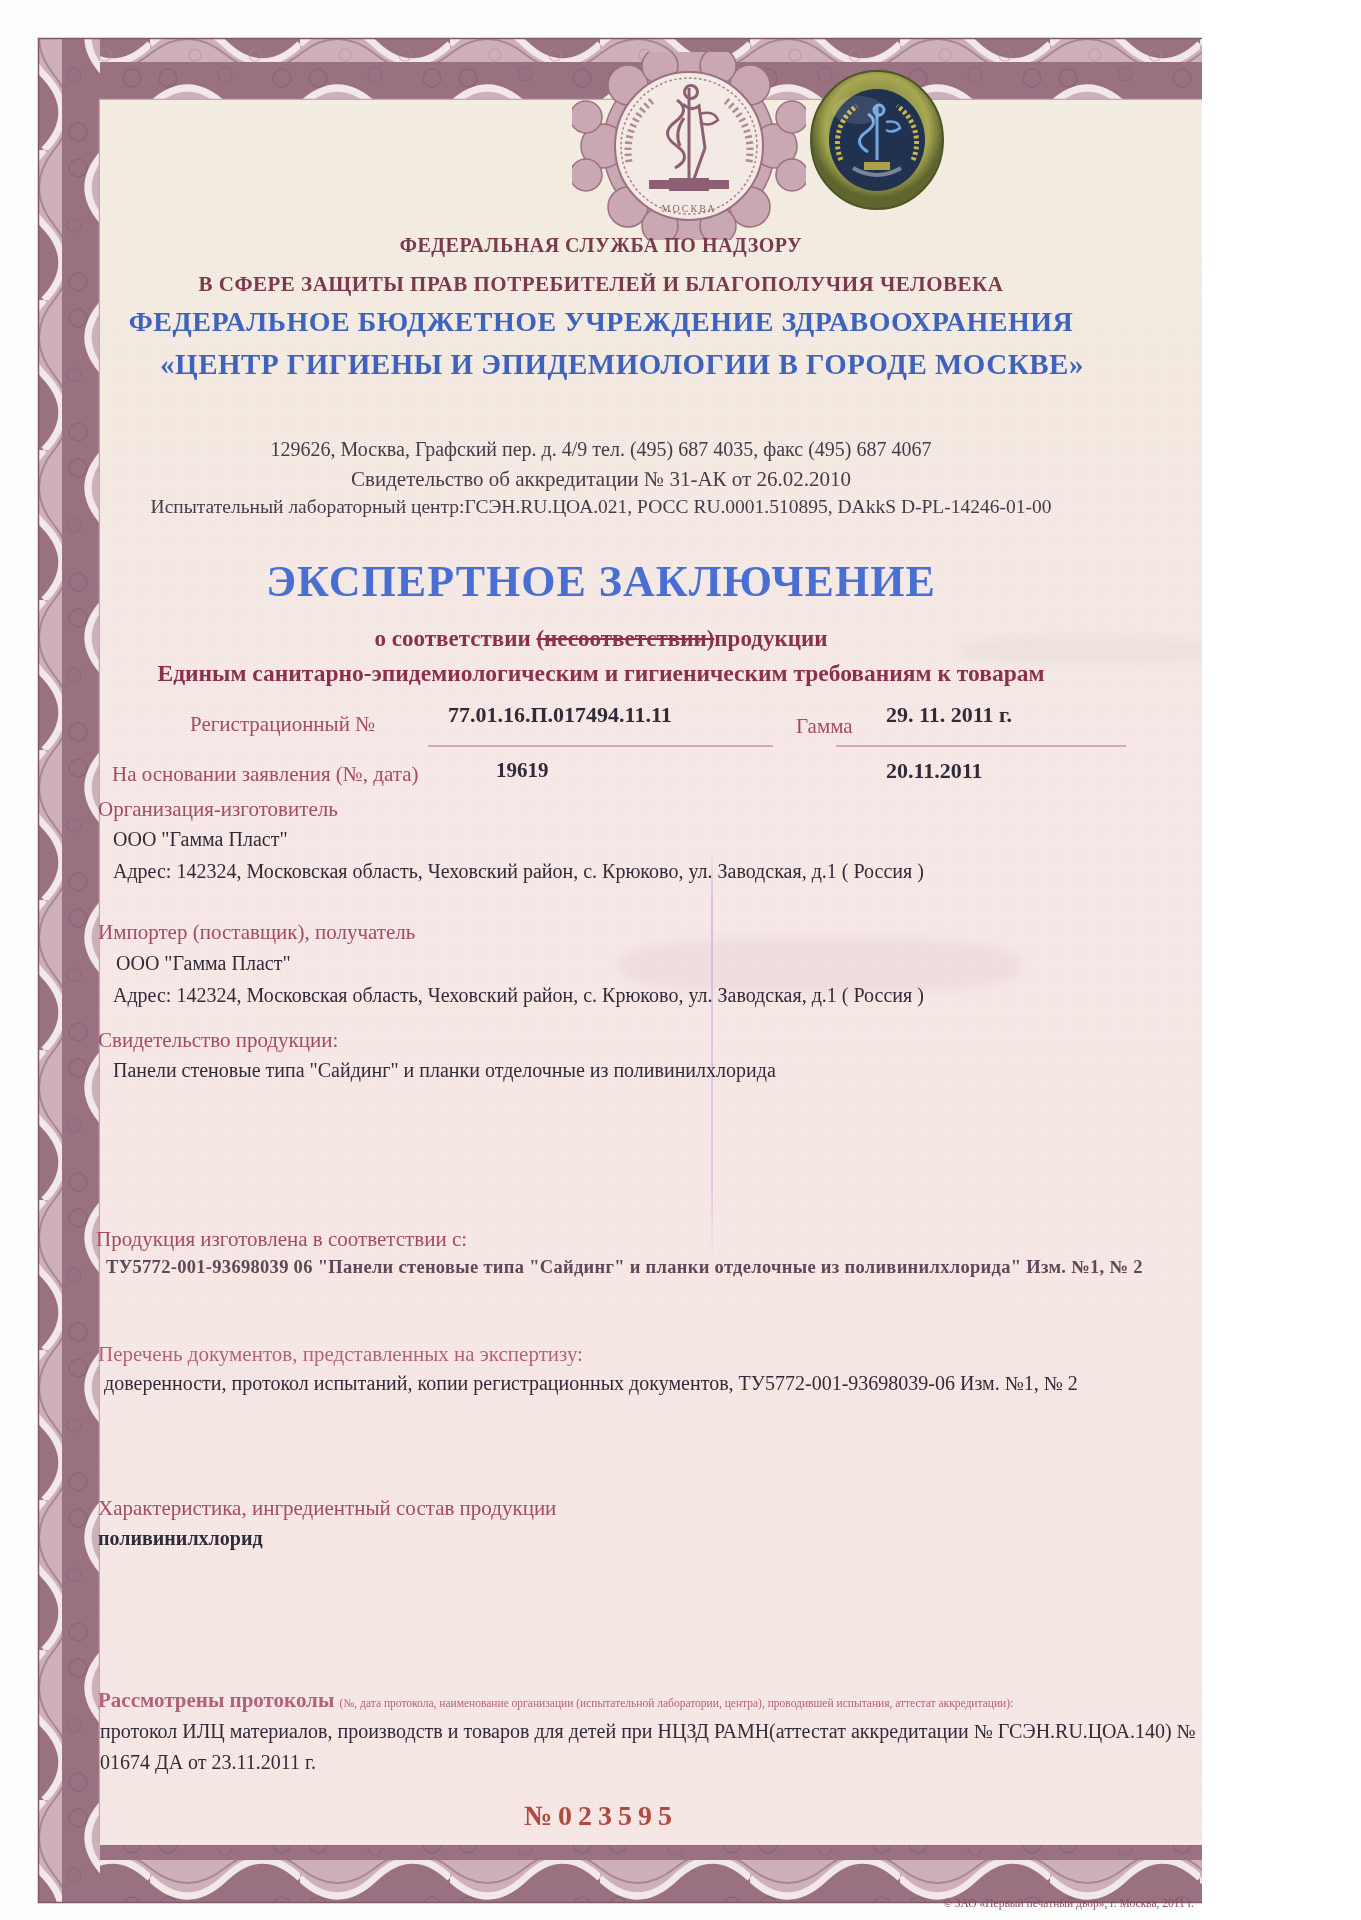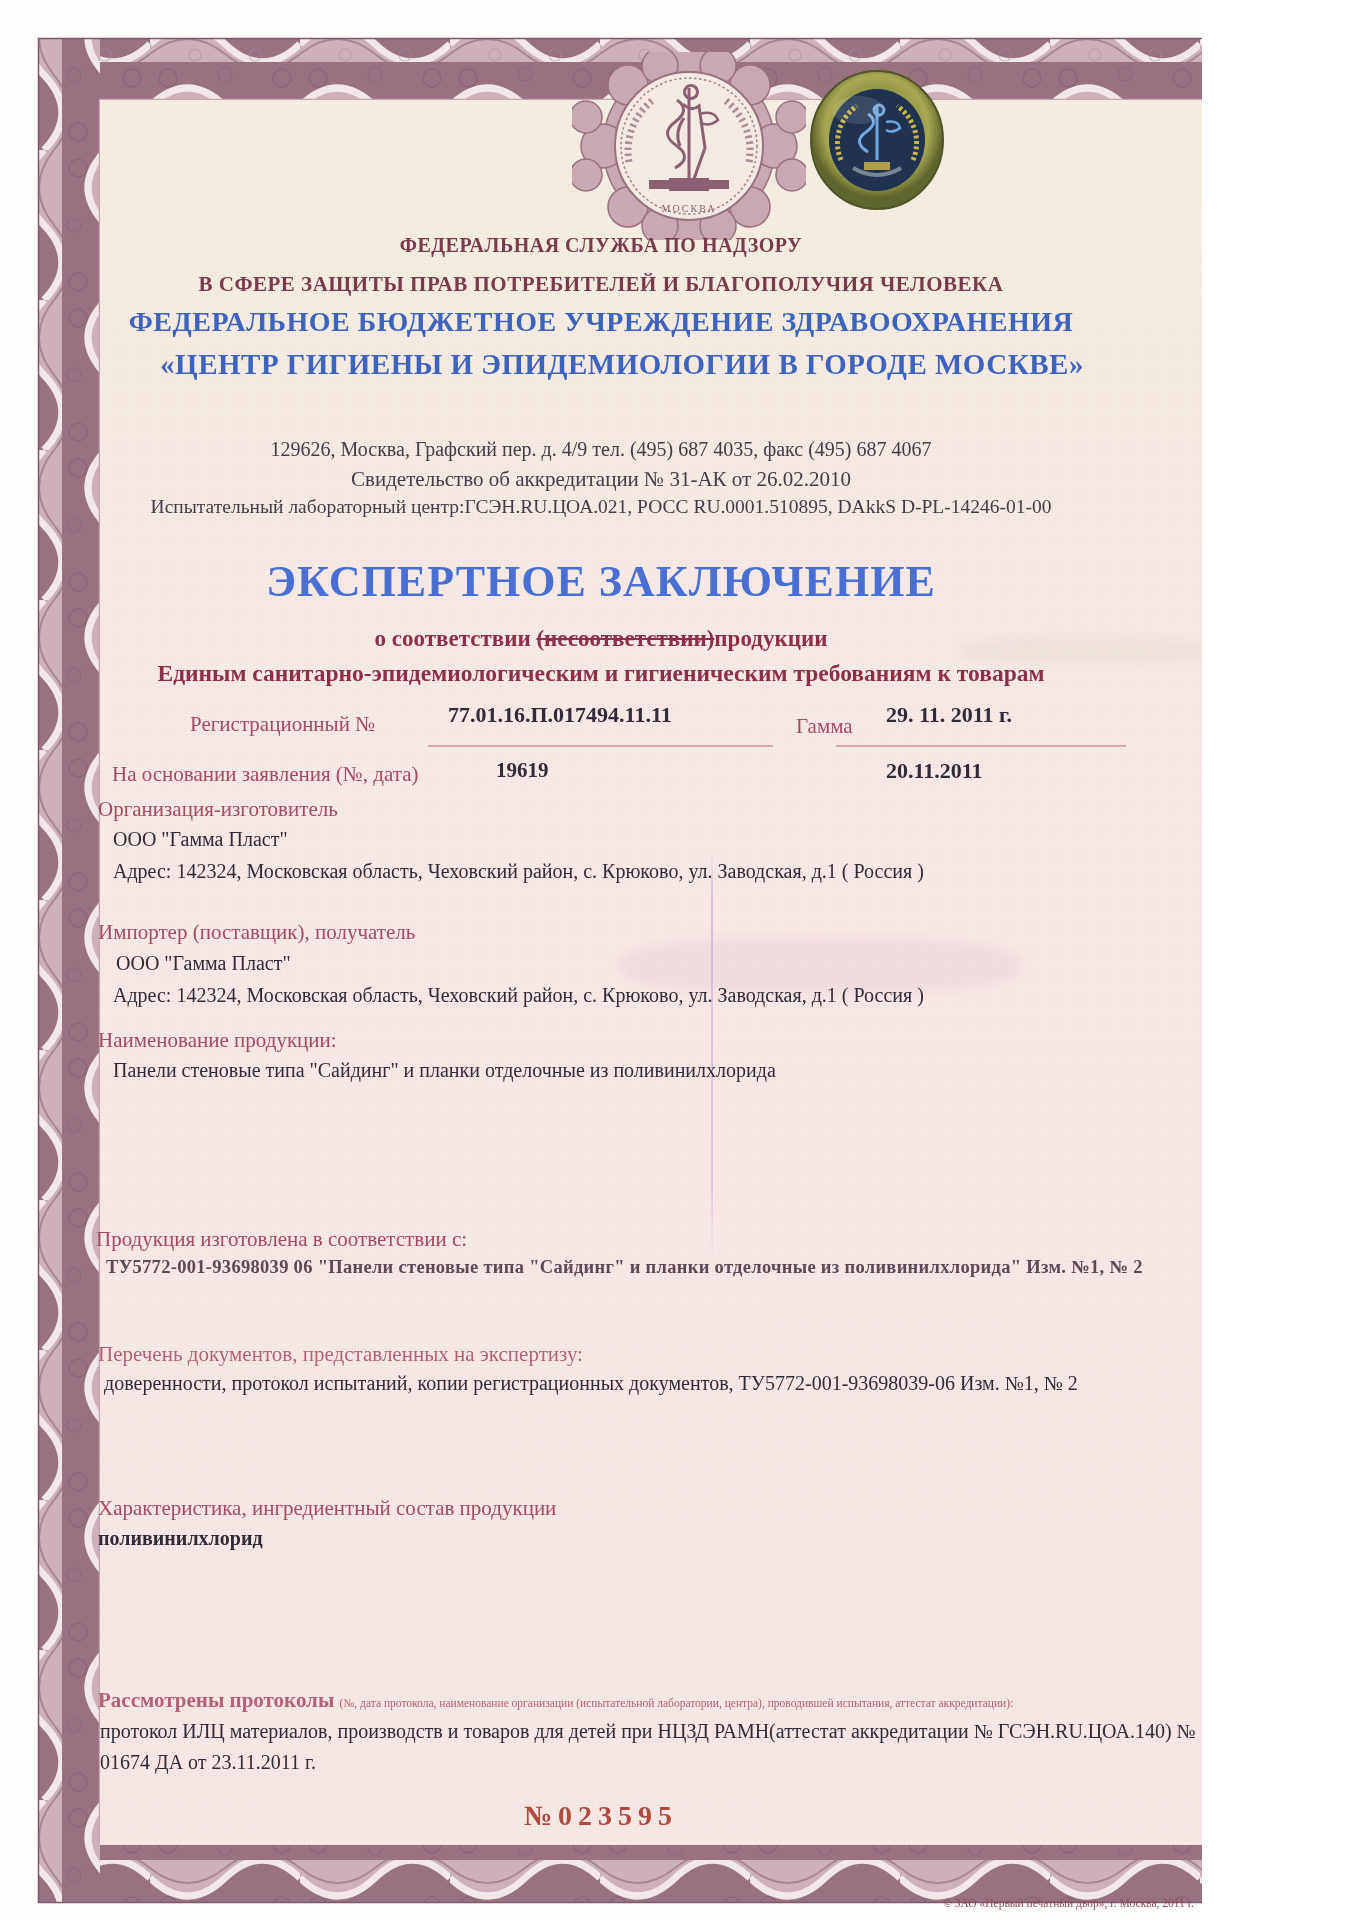--- a/index.html
+++ b/index.html
@@ -186,21 +186,21 @@
   <div class="abs darker" style="left:886px;top:758px;font-size:22px;font-weight:bold;">20.11.2011</div>
 
   <div class="abs label-m" style="left:98px;top:797px;font-size:21px;">Организация-изготовитель</div>
   <div class="abs darker" style="left:113px;top:828px;font-size:20px;">ООО "Гамма Пласт"</div>
   <div class="abs darker" style="left:113px;top:860px;font-size:20px;">Адрес: 142324, Московская область, Чеховский район, с. Крюково, ул. Заводская, д.1 ( Россия )</div>
 
   <div class="abs label-m" style="left:98px;top:920px;font-size:21px;">Импортер (поставщик), получатель</div>
   <div class="abs darker" style="left:116px;top:952px;font-size:20px;">ООО "Гамма Пласт"</div>
   <div class="abs darker" style="left:113px;top:984px;font-size:20px;">Адрес: 142324, Московская область, Чеховский район, с. Крюково, ул. Заводская, д.1 ( Россия )</div>
 
-  <div class="abs label-m" style="left:98px;top:1028px;font-size:21px;">Наименование продукции:</div>
+  <div class="abs label-m" style="left:98px;top:1028px;font-size:21px;">Свидетельство продукции:</div>
   <div class="abs darker" style="left:113px;top:1059px;font-size:20px;">Панели стеновые типа "Сайдинг" и планки отделочные из поливинилхлорида</div>
 
   <div class="abs label-m" style="left:96px;top:1227px;font-size:21px;">Продукция изготовлена в соответствии с:</div>
   <div class="abs" style="left:106px;top:1257px;font-size:18.5px;color:#5c4856;font-weight:bold;letter-spacing:0.3px;">ТУ5772-001-93698039 06 "Панели стеновые типа "Сайдинг" и планки отделочные из поливинилхлорида" Изм. №1, № 2</div>
 
   <div class="abs label-lite" style="left:98px;top:1342px;font-size:21px;">Перечень документов, представленных на экспертизу:</div>
   <div class="abs darker" style="left:104px;top:1372px;font-size:20px;">доверенности, протокол испытаний, копии регистрационных документов, ТУ5772-001-93698039-06 Изм. №1, № 2</div>
 
   <div class="abs label-m" style="left:98px;top:1496px;font-size:21px;">Характеристика, ингредиентный состав продукции</div>
   <div class="abs darker" style="left:98px;top:1527px;font-size:20px;font-weight:bold;">поливинилхлорид</div>

